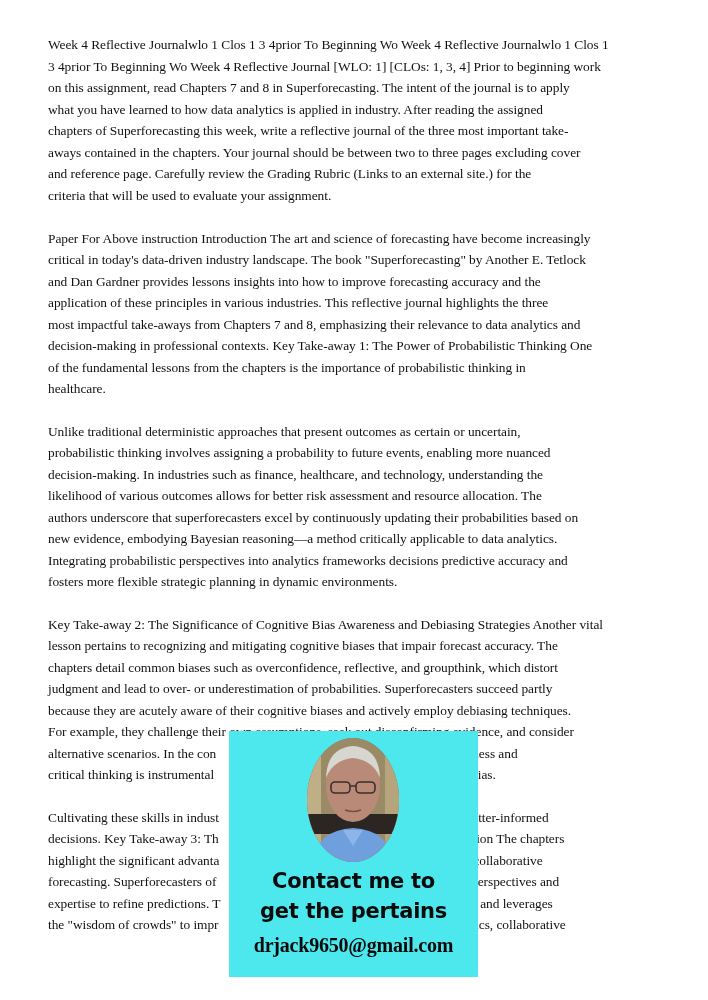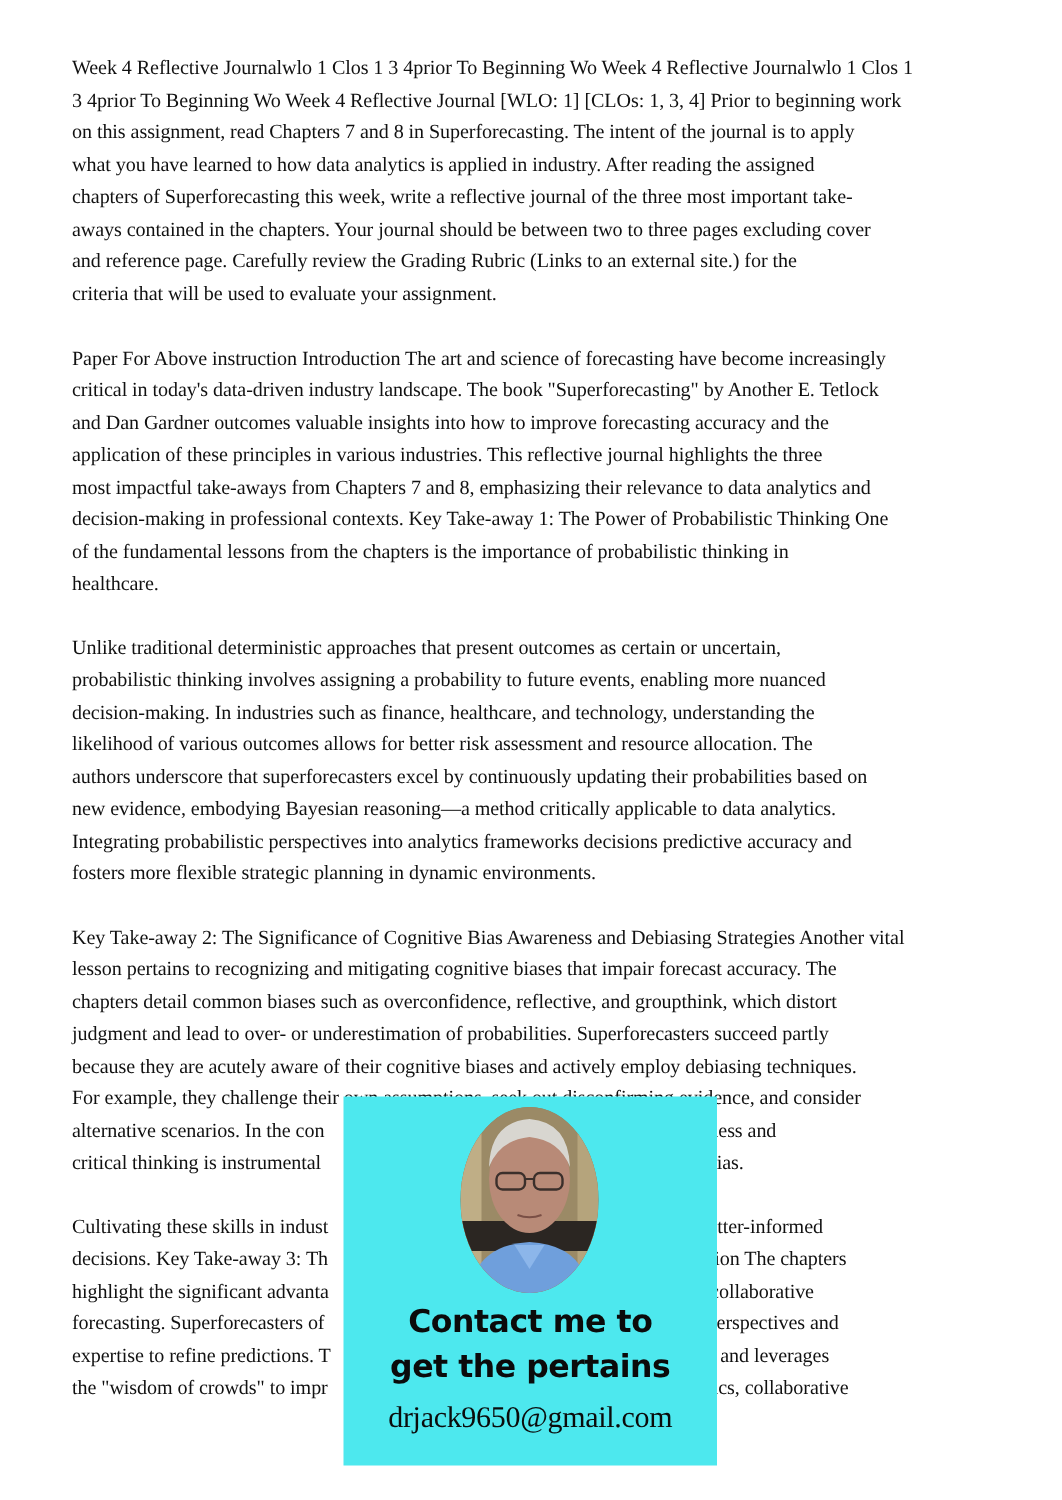--- a/index.html
+++ b/index.html
@@ -60,21 +60,21 @@
     }
     .promo-headline.l1 { top: 138px; }
     .promo-headline.l2 { top: 168px; }
     .promo-email {
       position: absolute;
       left: 0;
       top: 203px;
       width: 249px;
       text-align: center;
       font-family: "Liberation Serif", "DejaVu Serif", serif;
-      font-weight: normal;
+      font-weight: bold;
       font-size: 20px;
       color: #0b0b0b;
       letter-spacing: -0.2px;
     }
   </style>
 </head>
 <body>
 
 <div class="page">
 
@@ -82,21 +82,21 @@
   <div class="line" style="top:55.5px">3 4prior To Beginning Wo Week 4 Reflective Journal [WLO: 1] [CLOs: 1, 3, 4] Prior to beginning work</div>
   <div class="line" style="top:77px">on this assignment, read Chapters 7 and 8 in Superforecasting. The intent of the journal is to apply</div>
   <div class="line" style="top:120px">chapters of Superforecasting this week, write a reflective journal of the three most important take-</div>
   <div class="line" style="top:98.5px">what you have learned to how data analytics is applied in industry. After reading the assigned</div>
   <div class="line" style="top:141.5px">aways contained in the chapters. Your journal should be between two to three pages excluding cover</div>
   <div class="line" style="top:163px">and reference page. Carefully review the Grading Rubric (Links to an external site.) for the</div>
   <div class="line" style="top:184.5px">criteria that will be used to evaluate your assignment.</div>
 
   <div class="line" style="top:227.5px">Paper For Above instruction Introduction The art and science of forecasting have become increasingly</div>
   <div class="line" style="top:249px">critical in today's data-driven industry landscape. The book "Superforecasting" by Another E. Tetlock</div>
-  <div class="line" style="top:270.5px">and Dan Gardner outcomes valuable insights into how to improve forecasting accuracy and the</div>
+  <div class="line" style="top:270.5px">and Dan Gardner provides lessons insights into how to improve forecasting accuracy and the</div>
   <div class="line" style="top:292px">application of these principles in various industries. This reflective journal highlights the three</div>
   <div class="line" style="top:313.5px">most impactful take-aways from Chapters 7 and 8, emphasizing their relevance to data analytics and</div>
   <div class="line" style="top:335px">decision-making in professional contexts. Key Take-away 1: The Power of Probabilistic Thinking One</div>
   <div class="line" style="top:356.5px">of the fundamental lessons from the chapters is the importance of probabilistic thinking in</div>
   <div class="line" style="top:378px">healthcare.</div>
 
   <div class="line" style="top:420.5px">Unlike traditional deterministic approaches that present outcomes as certain or uncertain,</div>
   <div class="line" style="top:442px">probabilistic thinking involves assigning a probability to future events, enabling more nuanced</div>
   <div class="line" style="top:463.5px">decision-making. In industries such as finance, healthcare, and technology, understanding the</div>
   <div class="line" style="top:485px">likelihood of various outcomes allows for better risk assessment and resource allocation. The</div>

